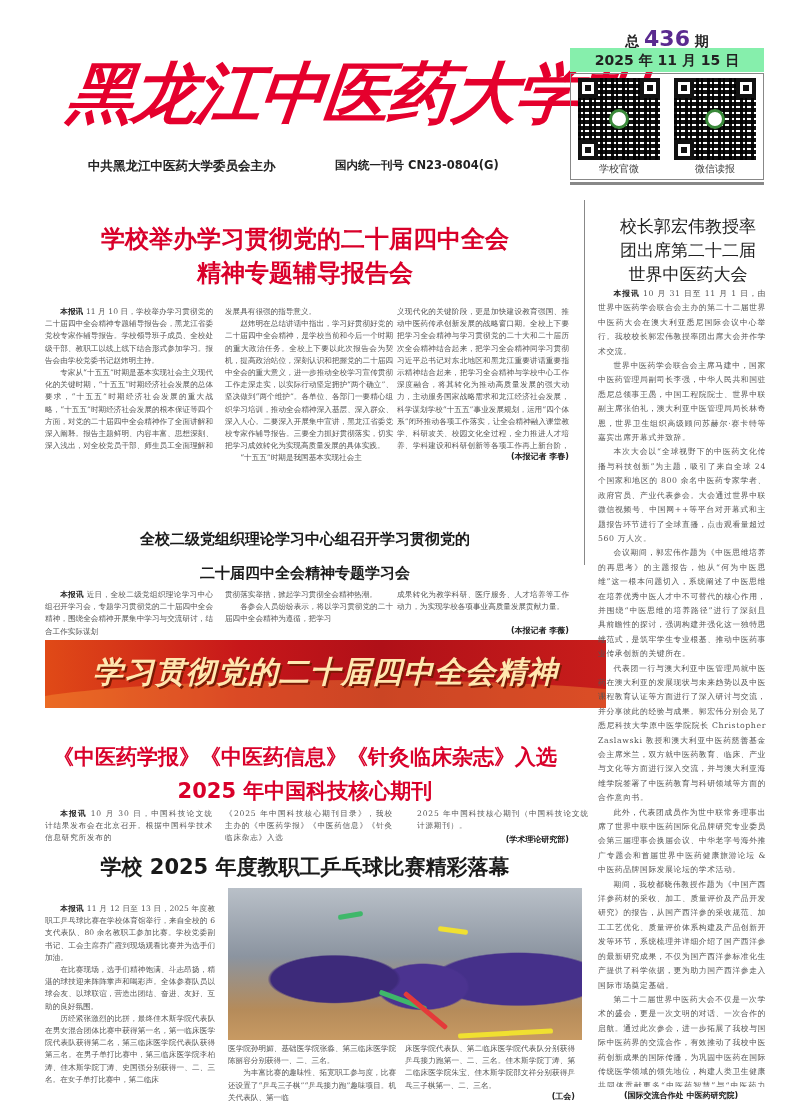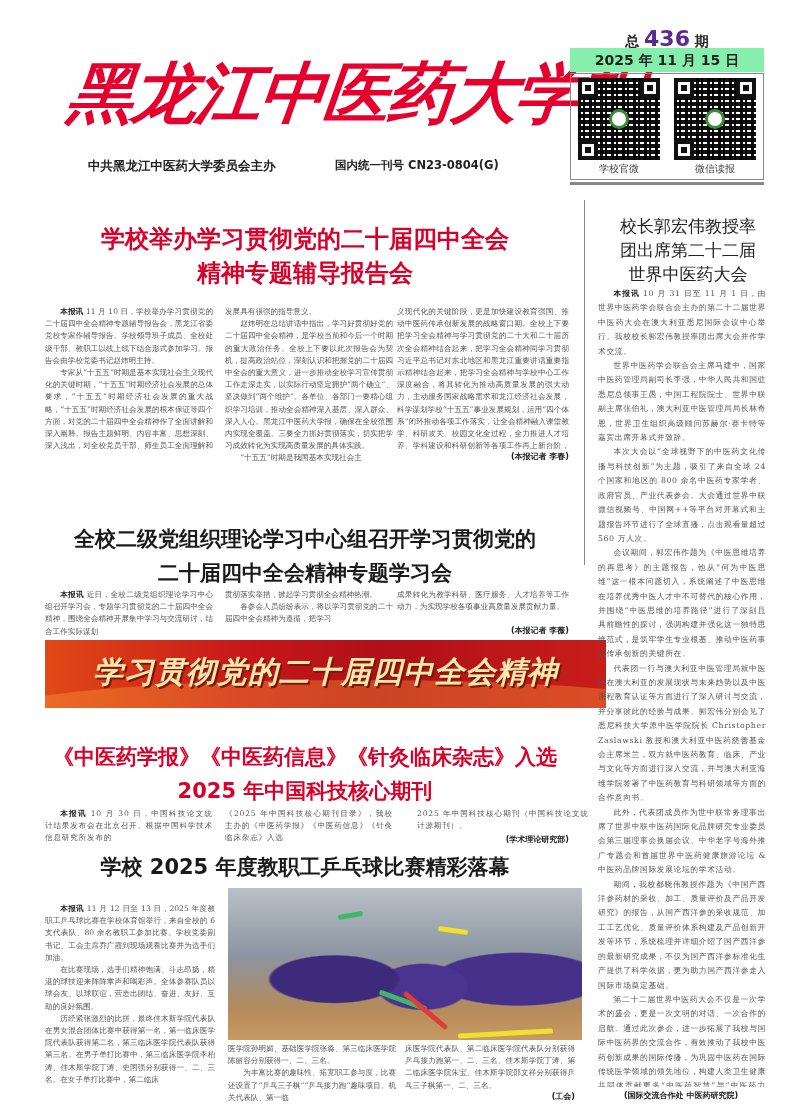--- a/index.html
+++ b/index.html
@@ -75,29 +75,29 @@
 <div class="abs h-red" style="left:40px;top:222px;width:530px;font-size:24px;line-height:34px;">
   <div>学校举办学习贯彻党的二十届四中全会</div>
   <div>精神专题辅导报告会</div>
 </div>
 <div class="abs col" style="left:45px;top:306px;width:168px;height:146px;">
   <p><b>本报讯</b> <span>11 月 10 日，学校举办学习贯彻党的二十届四中全会精神专题辅导报告会，黑龙江省委党校专家作辅导报告。学校领导班子成员、全校处级干部、教职工以线上线下结合形式参加学习。报告会由学校党委书记赵炜明主持。</span></p>
   <p>专家从“十五五”时期是基本实现社会主义现代化的关键时期，“十五五”时期经济社会发展的总体要求，“十五五”时期经济社会发展的重大战略，“十五五”时期经济社会发展的根本保证等四个方面，对党的二十届四中全会精神作了全面讲解和深入阐释。报告主题鲜明、内容丰富、思想深刻、深入浅出，对全校党员干部、师生员工全面理解和深刻把握党的二十届四中全会精神，推动我校各项事业高质量</p>
 </div>
 <div class="abs col" style="left:225px;top:306px;width:168px;height:160px;">
   <p style="text-indent:0">发展具有很强的指导意义。</p>
-  <p>赵炜明在总结讲话中指出，学习好贯彻好党的二十届四中全会精神，是学校当前和今后一个时期的重大政治任务。全校上下要以此次报告会为契机，提高政治站位，深刻认识和把握党的二十届四中全会的重大意义，进一步推动全校学习宣传贯彻工作走深走实，以实际行动坚定拥护“两个确立”、坚决做到“两个维护”。各单位、各部门一要精心组织学习培训，推动全会精神深入基层、深入群众、深入人心。黑龙江中医药大学报，确保在全校范围内实现全覆盖。三要全力抓好贯彻落实，切实把学习成效转化为实现高质量发展的具体实践。</p>
+  <p>赵炜明在总结讲话中指出，学习好贯彻好党的二十届四中全会精神，是学校当前和今后一个时期的重大政治任务。全校上下要以此次报告会为契机，提高政治站位，深刻认识和把握党的二十届四中全会的重大意义，进一步推动全校学习宣传贯彻工作走深走实，以实际行动坚定拥护“两个确立”、坚决做到“两个维护”。各单位、各部门一要精心组织学习培训，推动全会精神深入基层、深入群众、深入人心。二要深入开展集中宣讲，黑龙江省委党校专家作辅导报告。三要全力抓好贯彻落实，切实把学习成效转化为实现高质量发展的具体实践。</p>
   <p>“十五五”时期是我国基本实现社会主</p>
 </div>
 <div class="abs col" style="left:397px;top:306px;width:172px;height:146px;">
   <p style="text-indent:0">义现代化的关键阶段，更是加快建设教育强国、推动中医药传承创新发展的战略窗口期。全校上下要把学习全会精神与学习贯彻党的二十大和二十届历次全会精神结合起来，把学习全会精神同学习贯彻习近平总书记对东北地区和黑龙江重要讲话重要指示精神结合起来，把学习全会精神与学校中心工作深度融合，将其转化为推动高质量发展的强大动力，主动服务国家战略需求和龙江经济社会发展，科学谋划学校“十五五”事业发展规划，运用“四个体系”闭环推动各项工作落实，让全会精神融入课堂教学、科研攻关、校园文化全过程，全力推进人才培养、学科建设和科研创新等各项工作再上新台阶，为学校事业高质量发展注入强劲动力。</p>
 </div>
 <div class="abs byline" style="left:397px;top:451px;width:172px;">(本报记者 李春)</div>
 
-<div class="abs h-black" style="left:40px;top:522px;width:530px;font-size:21px;line-height:34px;">
+<div class="abs h-black" style="left:40px;top:522px;width:530px;font-size:15px;line-height:34px;">
   <div>全校二级党组织理论学习中心组召开学习贯彻党的</div>
   <div>二十届四中全会精神专题学习会</div>
 </div>
 <div class="abs col" style="left:45px;top:589px;width:168px;height:50px;">
   <p><b>本报讯</b> <span>近日，全校二级党组织理论学习中心组召开学习会，专题学习贯彻党的二十届四中全会精神，围绕全会精神开展集中学习与交流研讨，结合工作实际谋划</span></p>
 </div>
 <div class="abs col" style="left:225px;top:589px;width:168px;height:50px;">
   <p style="text-indent:0">贯彻落实举措，掀起学习贯彻全会精神热潮。</p>
   <p>各参会人员纷纷表示，将以学习贯彻党的二十届四中全会精神为遵循，把学习</p>
 </div>

